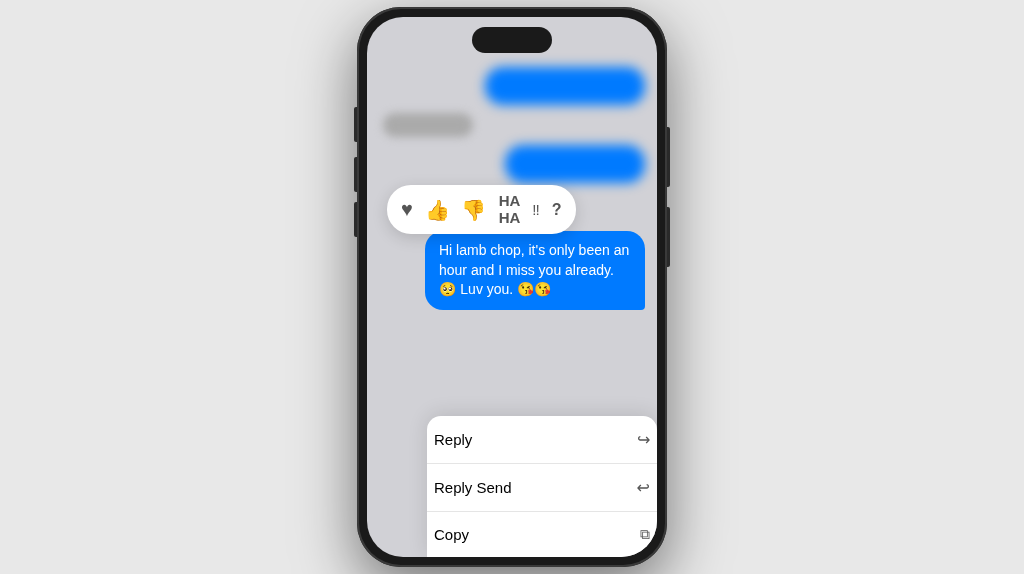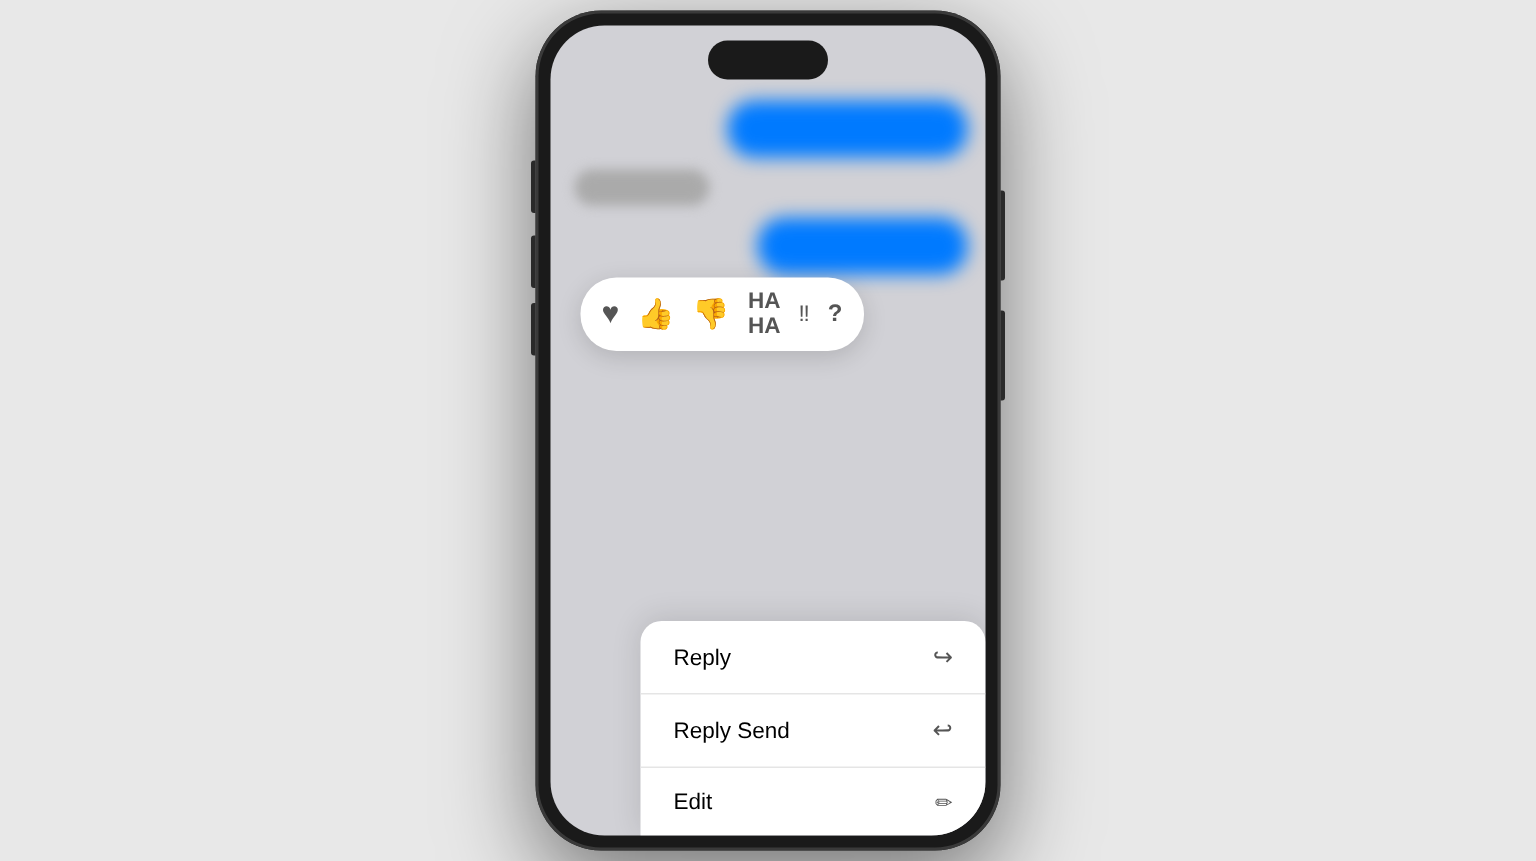--- a/index.html
+++ b/index.html
@@ -166,21 +166,21 @@
       border-radius: 14px 14px 0 0;
       overflow: hidden;
       box-shadow: 0 -2px 20px rgba(0,0,0,0.12);
       z-index: 10;
     }
 
     .context-menu-item {
       display: flex;
       align-items: center;
       justify-content: space-between;
-      padding: 14px 22px;
+      padding: 14px 7px;
       border-bottom: 1px solid #e5e5e5;
       cursor: pointer;
     }
 
     .context-menu-item:last-child {
       border-bottom: none;
     }
 
     .context-menu-item-label {
       font-size: 15px;
@@ -208,30 +208,33 @@
 
       <div class="reaction-bar">
         <span class="reaction-icon heart">♥</span>
         <span class="reaction-icon">👍</span>
         <span class="reaction-icon">👎</span>
         <span class="reaction-icon" style="font-size:15px; font-weight:bold; line-height:1.1; text-align:center;">HA<br>HA</span>
         <span class="reaction-icon" style="font-size:15px;">‼</span>
         <span class="reaction-icon" style="font-size:16px; font-weight:600;">?</span>
       </div>
 
+      <div class="message-bubble">
+        <span>Hi lamb chop, it's only been an hour and I miss you already. 🥺 Luv you. 😘😘</span>
+      </div>
 
       <div class="context-menu">
         <div class="context-menu-item">
           <span class="context-menu-item-label">Reply</span>
           <span class="context-menu-item-icon" style="transform: scaleX(-1); display:inline-block;">↩</span>
         </div>
         <div class="context-menu-item">
           <span class="context-menu-item-label">Reply Send</span>
           <span class="context-menu-item-icon">↩</span>
         </div>
         <div class="context-menu-item">
-          <span class="context-menu-item-label">Edit</span>
-          <span class="context-menu-item-icon" style="font-size:14px;">✏</span>
+          <span class="context-menu-item-label">Copy</span>
+          <span class="context-menu-item-icon" style="font-size:14px;">⧉</span>
         </div>
       </div>
     </div>
   </div>
 </div>
 
 </body></html>

